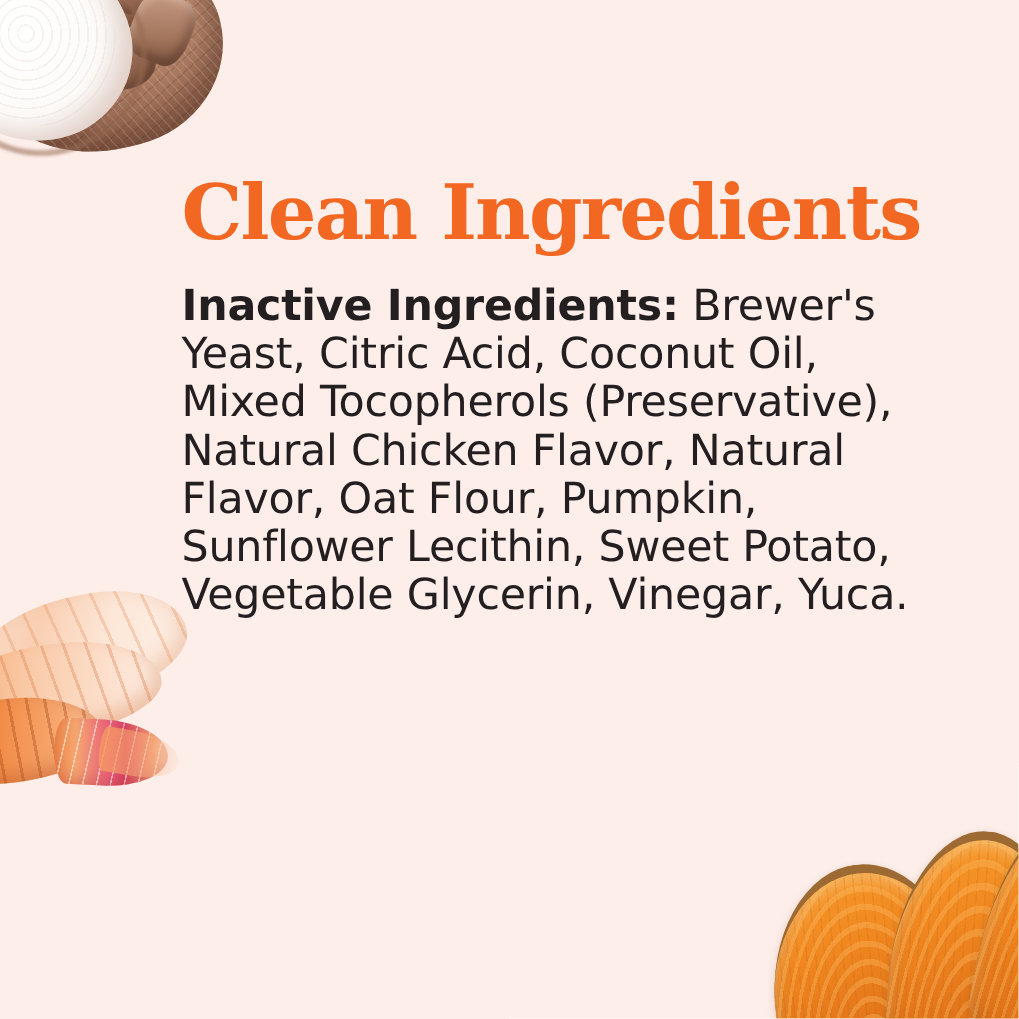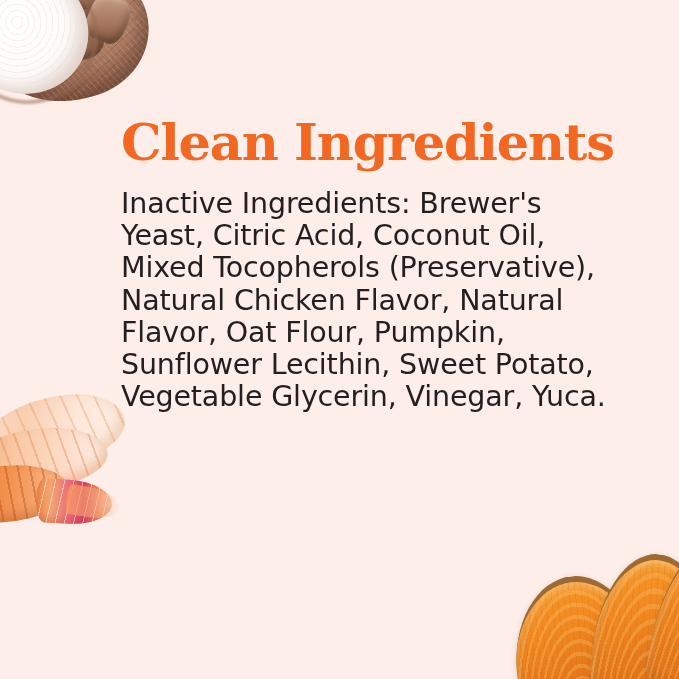--- a/index.html
+++ b/index.html
@@ -40,21 +40,21 @@
   .ingredients {
     margin: 20px 0 0 0;
     font-family: "DejaVu Sans", "Liberation Sans", sans-serif;
     font-size: 28.5px;
     line-height: 32.2px;
     color: #231f20;
     width: 496px;
     letter-spacing: -0.15px;
   }
   .ingredients .lead {
-    font-weight: 400;
+    font-weight: 700;
   }
 
   
   .art { position: absolute; pointer-events: none; }
 
   
   #coconut { left: -28px; top: -34px; width: 195px; height: 150px; }
   .coco-husk {
     position: absolute; left: 18px; top: 8px;
     width: 160px; height: 126px;

